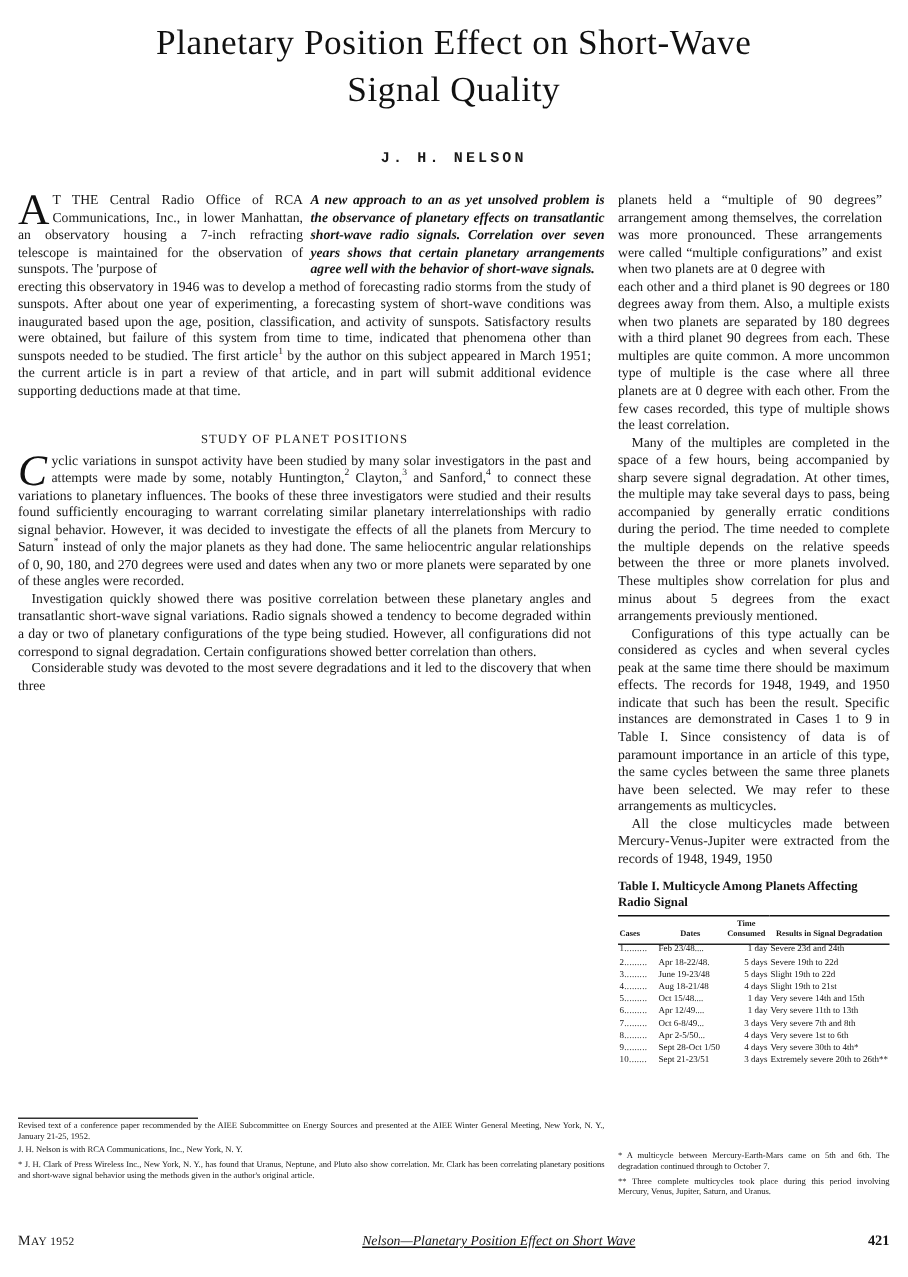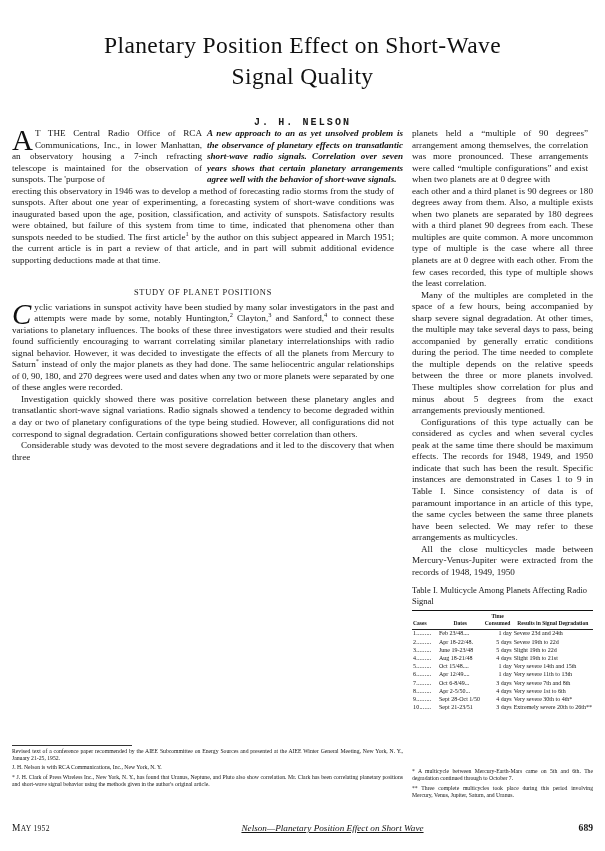--- a/index.html
+++ b/index.html
@@ -6,21 +6,21 @@
     margin: 0; padding: 0;
     background: #ffffff;
   }
   body {
     width: 605px; height: 851px;
     font-family: "Liberation Serif", "DejaVu Serif", serif;
     color: #141414;
     position: relative;
     overflow: hidden;
   }
-  .page { position: relative; width: 605px; height: 781px; padding: 16px; box-sizing: border-box; }
+  .page { position: relative; width: 605px; height: 781px; padding: 0; box-sizing: border-box; }
 
   
   .title-block { padding: 14px 60px 0 60px; text-align: center; }
   .title-line {
     font-size: 23.5px;
     letter-spacing: 0.4px;
     line-height: 1.30;
     font-weight: normal;
     color: #111;
   }
@@ -92,21 +92,21 @@
     font-size: 8.4px;
     letter-spacing: 0.75px;
     font-weight: normal;
     margin: 21px 0 5px 0;
     color: #161616;
   }
 
   
   .tbl-caption {
     font-size: 8.5px;
-    font-weight: normal;
+    font-weight: bold;
     margin: 7px 0 4px 0;
     line-height: 10.5px;
   }
   table.ndata { width: 100%; border-collapse: collapse; font-size: 6.0px; line-height: 7.6px; }
   table.ndata thead th {
     font-weight: bold;
     font-size: 5.6px;
     line-height: 6.4px;
     text-align: center;
     padding: 2px 1px 3px 1px;
@@ -286,16 +286,16 @@
   </div>
 
   <div class="footnotes-right">
     <div class="fnr">* A multicycle between Mercury-Earth-Mars came on 5th and 6th.  The degradation continued through to October 7.</div>
     <div class="fnr">** Three complete multicycles took place during this period involving Mercury, Venus, Jupiter, Saturn, and Uranus.</div>
   </div>
 
   <div class="footer">
     <div class="footer-left"><span>M</span><span class="sc">AY 1952</span></div>
     <div class="footer-center">Nelson—Planetary Position Effect on Short Wave</div>
-    <div class="footer-right">689</div>
+    <div class="footer-right">421</div>
   </div>
 
 </div>
 
 </body></html>

